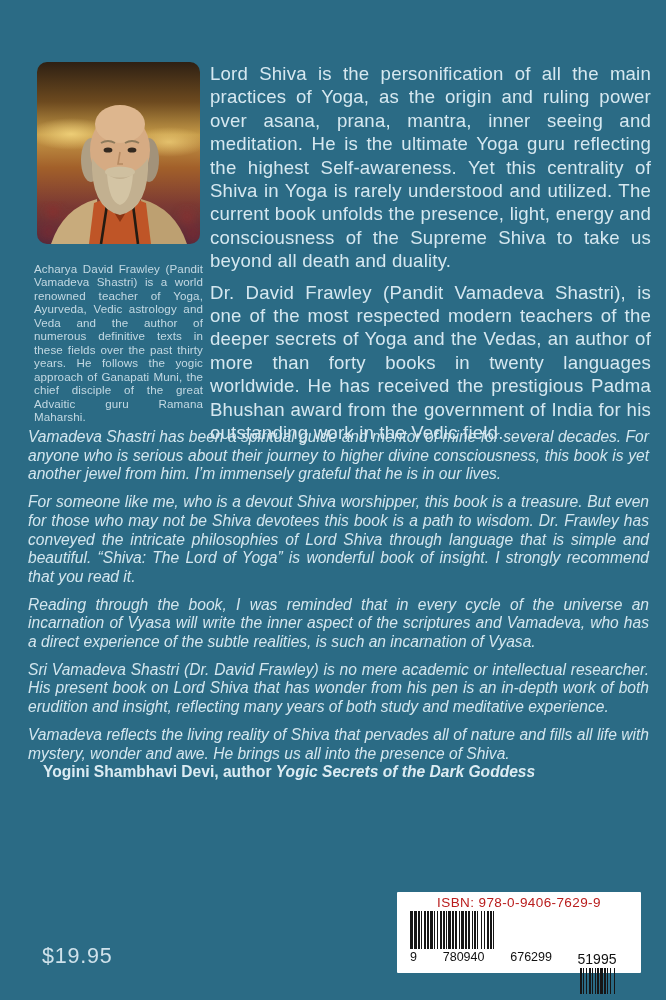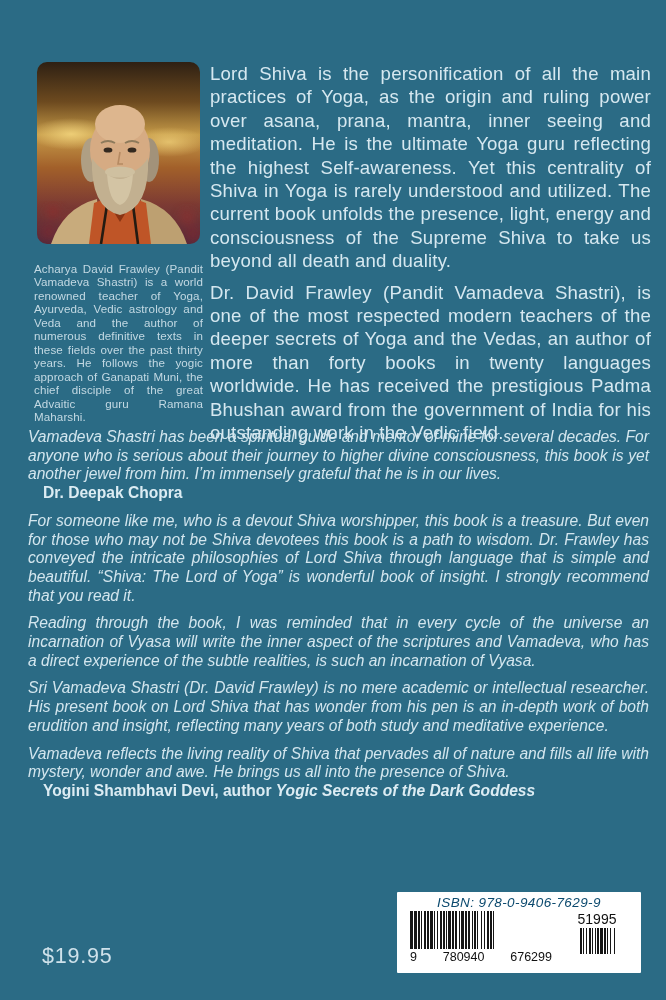--- a/index.html
+++ b/index.html
@@ -53,35 +53,35 @@
     position:absolute;left:42px;top:944px;
     font-size:21.5px;letter-spacing:0.8px;color:#cfe2eb;
   }
   .barcode-box{
     position:absolute;left:397px;top:892px;
     width:244px;height:81px;background:#ffffff;
     display:flex;flex-direction:column;align-items:center;
     padding:3px 5px 4px 5px;border-radius:1px;
   }
   .isbn-line{
-    font-size:13.5px;line-height:15px;color:#0c4a6e;
-    letter-spacing:0.4px;white-space:nowrap;font-style:italic;
+    font-size:13.5px;line-height:15px;color:#b91c1c;
+    letter-spacing:0.4px;white-space:nowrap;
   }
   .code-row{display:flex;width:100%;flex:1;margin-top:1px;}
   .main-code{flex:1;display:flex;flex-direction:column;align-items:stretch;padding-left:8px;}
   .bars{display:flex;align-items:stretch;}
   .bars i{display:block;height:100%;}
   .bars i.b{background:#161616;}
   .bars i.s{background:transparent;}
   .main-bars{height:38px;}
   .digits-row{
     display:flex;justify-content:space-between;
     font-size:12.5px;color:#111;margin-top:1px;padding-right:6px;
   }
-  .price-code{width:78px;display:flex;flex-direction:column;align-items:center;padding-top:1px;}
+  .price-code{width:78px;display:flex;flex-direction:column;align-items:center;padding-top:1px;margin-top:40px;}
   .price-num{font-size:14px;color:#111;line-height:15px;}
   .small-bars{height:26px;margin-top:1px;}
 </style>
 </head>
 <body>
 
 <div class="cover">
 
   <div class="photo">
     <svg viewBox="0 0 163 182" preserveAspectRatio="none">
@@ -146,21 +146,20 @@
 
   <div class="synopsis">
     <p>Lord Shiva is the personification of all the main practices of Yoga, as the origin and ruling power over asana, prana, mantra, inner seeing and meditation. He is the ultimate Yoga guru reflecting the highest Self-awareness. Yet this centrality of Shiva in Yoga is rarely understood and utilized. The current book unfolds the presence, light, energy and consciousness of the Supreme Shiva to take us beyond all death and duality.</p>
     <p>Dr. David Frawley (Pandit Vamadeva Shastri), is one of the most respected modern teachers of the deeper secrets of Yoga and the Vedas, an author of more than forty books in twenty languages worldwide. He has received the prestigious Padma Bhushan award from the government of India for his outstanding work in the Vedic field.</p>
   </div>
 
   <div class="testimonials">
 
     <div class="t-block">
       <div class="t-quote">Vamadeva Shastri has been a spiritual guide and mentor of mine for several decades. For anyone who is serious about their journey to higher divine consciousness, this book is yet another jewel from him. I’m immensely grateful that he is in our lives.</div>
-      <div class="t-attr"><span>Dr. Deepak Chopra</span><span class="it"></span></div>
     </div>
 
     <div class="t-block">
       <div class="t-quote">For someone like me, who is a devout Shiva worshipper, this book is a treasure. But even for those who may not be Shiva devotees this book is a path to wisdom. Dr. Frawley has conveyed the intricate philosophies of Lord Shiva through language that is simple and beautiful. “Shiva: The Lord of Yoga” is wonderful book of insight. I strongly recommend that you read it.</div>
     </div>
 
     <div class="t-block">
       <div class="t-quote">Reading through the book, I was reminded that in every cycle of the universe an incarnation of Vyasa will write the inner aspect of the scriptures and Vamadeva, who has a direct experience of the subtle realities, is such an incarnation of Vyasa.</div>
     </div>
 

